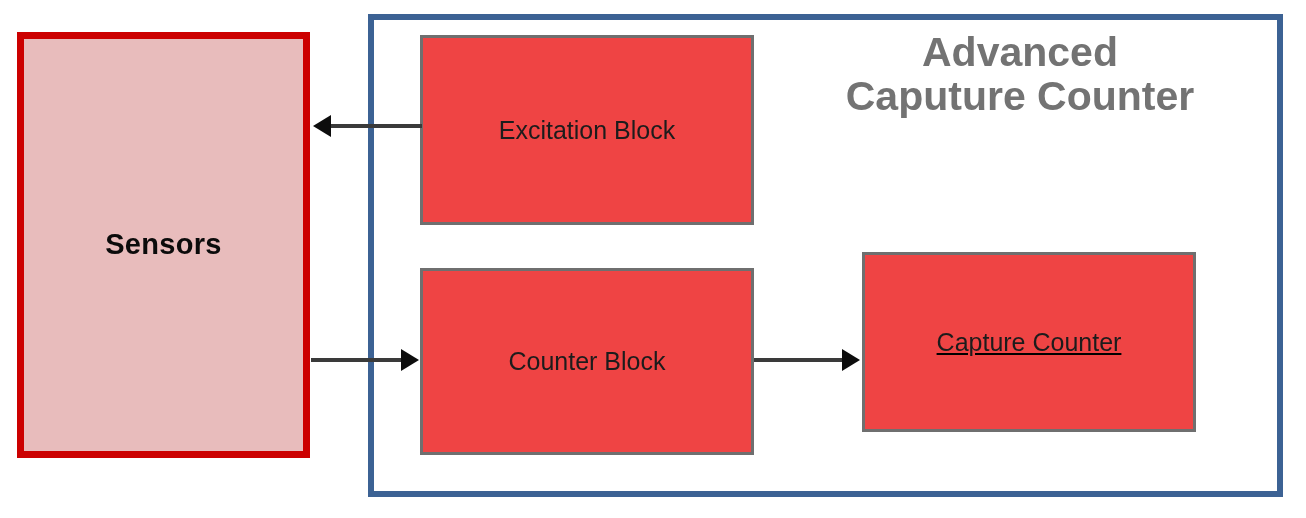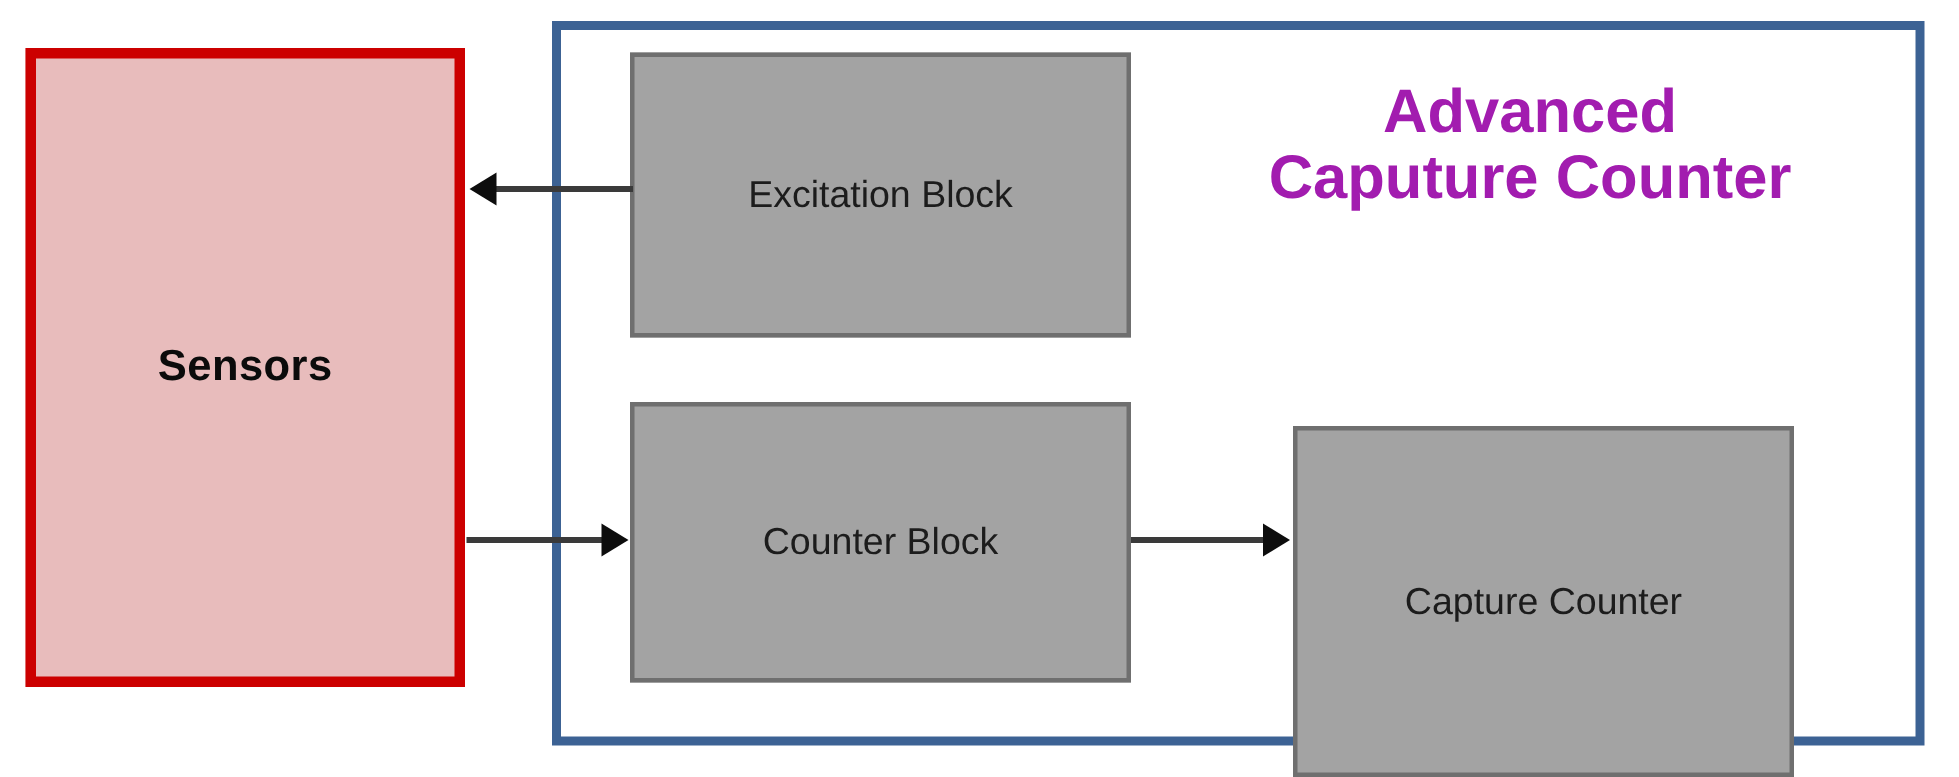--- a/index.html
+++ b/index.html
@@ -51,36 +51,36 @@
     height: 483px;
     box-sizing: border-box;
     background: #ffffff;
     border: 6px solid #3c6294;
   }
 
   
   .container-title {
     position: absolute;
     left: 760px;
-    top: 52px;
+    top: 30px;
     width: 520px;
     text-align: center;
     font-size: 41px;
     font-weight: bold;
     line-height: 1.08;
-    color: #a21caf;
+    color: #737373;
     letter-spacing: 0px;
   }
   .container-title .title-line { display: block; }
 
   
   .block {
     position: absolute;
     box-sizing: border-box;
-    background: #a3a3a3;
+    background: #ef4444;
     border: 3px solid #6f6f6f;
     display: flex;
     align-items: center;
     justify-content: center;
   }
   .block-label {
     font-size: 25px;
     font-weight: normal;
     color: #1c1c1c;
     text-align: center;
@@ -95,23 +95,24 @@
     height: 190px;
   }
   .block-sensing {
     left: 420px;
     top: 268px;
     width: 334px;
     height: 187px;
   }
   .block-capture {
     left: 862px;
-    top: 284px;
+    top: 252px;
     width: 334px;
-    height: 234px;
+    height: 180px;
+    text-decoration: underline;
   }
 
   
   .connector {
     position: absolute;
     height: 4px;
     background: #3a3a3a;
   }
   .arrowhead {
     position: absolute;

